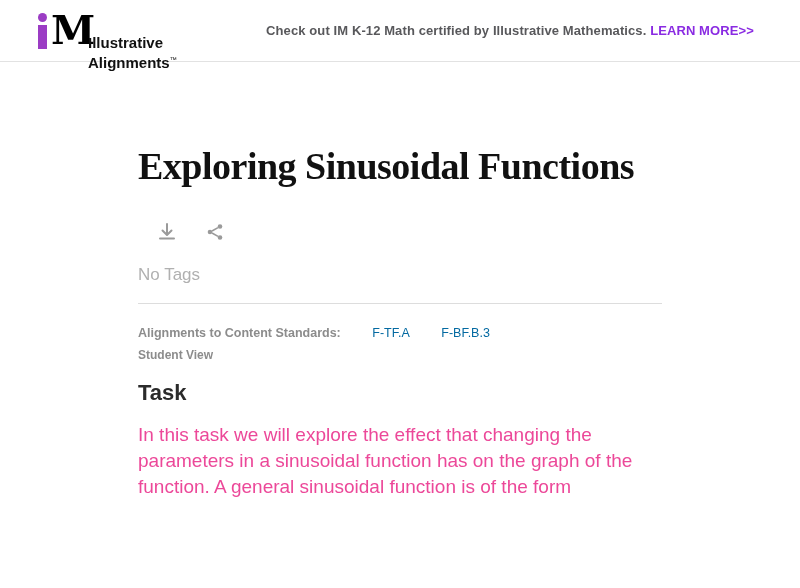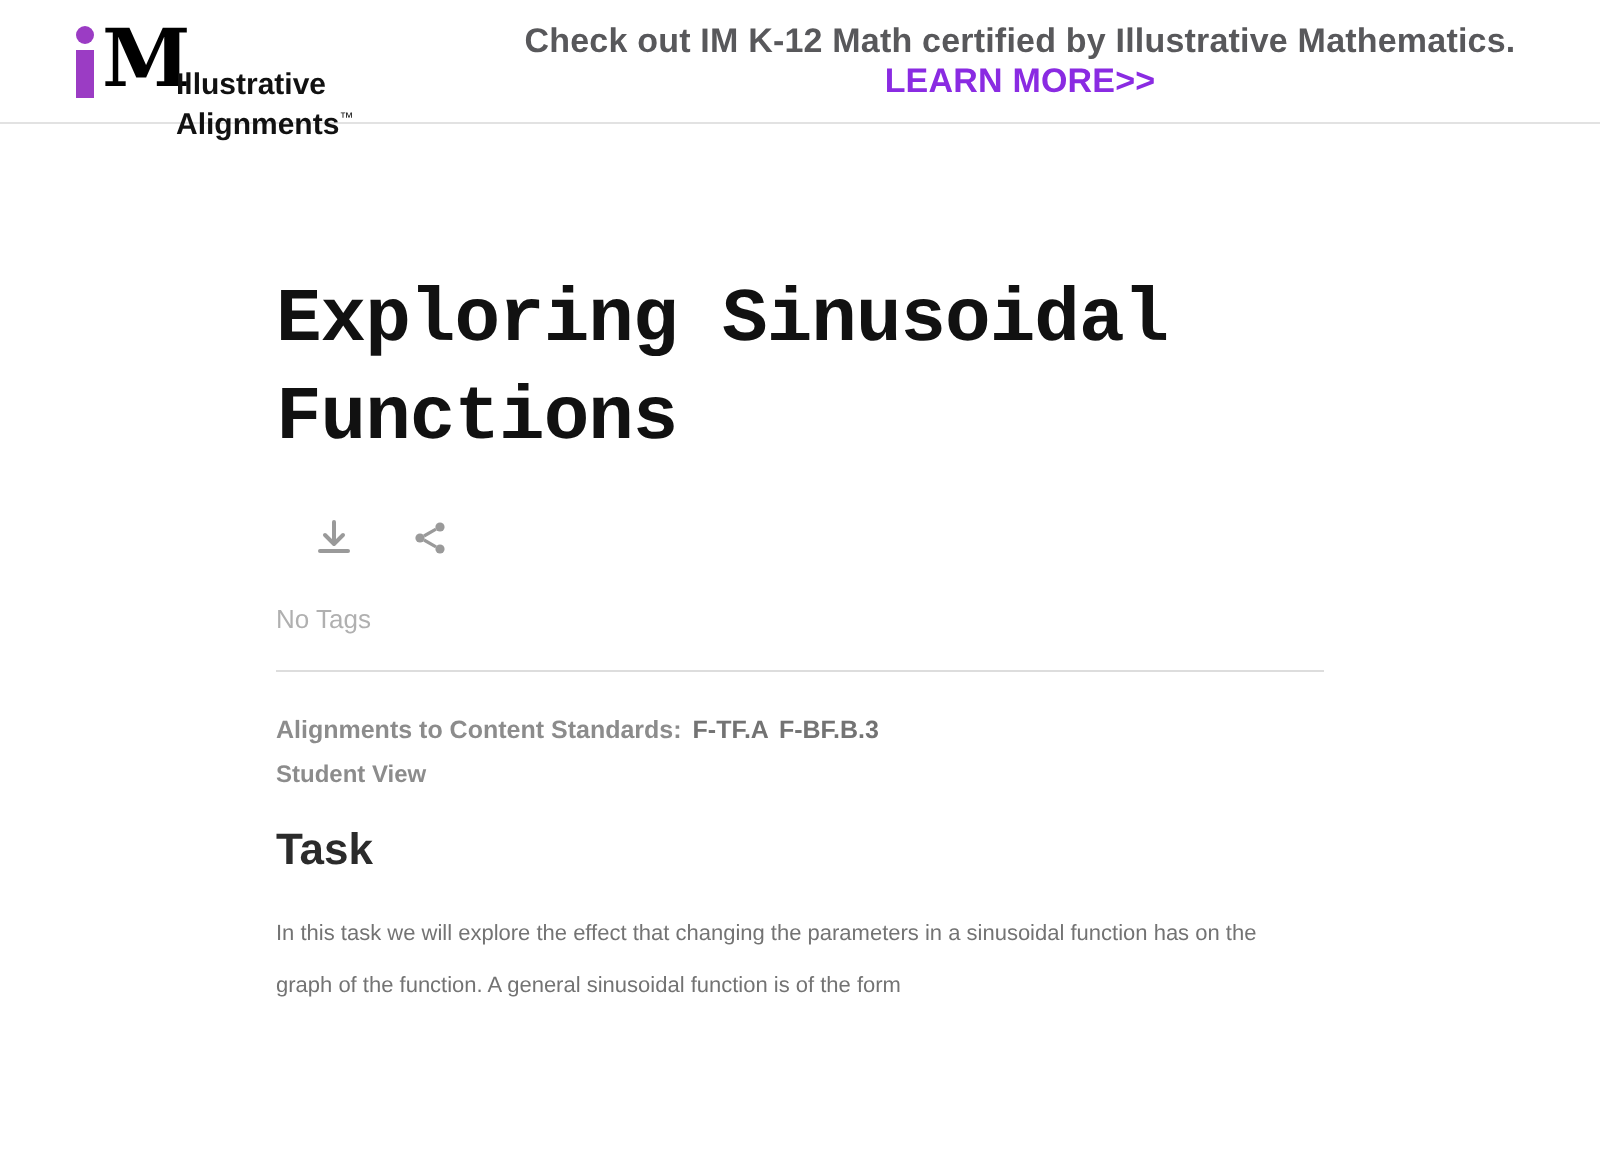--- a/index.html
+++ b/index.html
@@ -76,45 +76,45 @@
     margin-top: 44px;
   }
   .logo-tm {
     font-size: 7px;
     vertical-align: super;
     font-weight: normal;
   }
   .banner {
     flex: 1;
     text-align: center;
-    font-size: 17px;
+    font-size: 13px;
     font-weight: bold;
     color: #58585b;
     padding-right: 30px;
     letter-spacing: 0.1px;
   }
   .banner a {
     color: #8a2be2;
     text-decoration: none;
     font-weight: bold;
   }
 
   
   .content {
     padding: 0 0 0 0;
   }
   .inner {
     width: 524px;
     margin-left: 138px;
   }
   .page-title {
-    font-family: Liberation Mono, monospace;
+    font-family: Liberation Serif, serif;
     font-weight: bold;
     font-size: 38px;
-    line-height: 49px;
+    line-height: 61px;
     letter-spacing: -0.5px;
     color: #111111;
     margin-top: 74px;
     margin-bottom: 0;
     width: 520px;
   }
   .action-row {
     margin-top: 22px;
     margin-left: 18px;
     display: flex;
@@ -126,58 +126,58 @@
     width: 22px;
     height: 22px;
     color: #9a9a9a;
     display: flex;
     align-items: center;
     justify-content: center;
     cursor: pointer;
   }
   .tags {
     margin-top: 20px;
-    font-size: 13px;
+    font-size: 17px;
     color: #b0b0b0;
   }
   .divider {
     margin-top: 18px;
     border-top: 1px solid #dddddd;
     width: 524px;
   }
   .standards {
     margin-top: 22px;
     font-size: 12.5px;
     color: #8c8c8c;
     font-weight: bold;
   }
   .standards .label { font-weight: bold; color: #8c8c8c; }
   .standards .code {
-    color: #737373;
-    margin-left: 2px;
-    font-weight: bold;
+    color: #0369a1;
+    margin-left: 28px;
+    font-weight: normal;
   }
   .student-view {
     margin-top: 8px;
     font-size: 12px;
     color: #8c8c8c;
     font-weight: bold;
   }
   .section-title {
     font-family: "Liberation Sans", sans-serif;
     font-weight: bold;
     font-size: 22px;
     color: #2b2b2b;
     margin-bottom: 0;
   }
   .body-text {
     margin-top: 16px;
-    font-size: 11px;
+    font-size: 19px;
     line-height: 26px;
-    color: #737373;
+    color: #ec4899;
     width: 520px;
   }
 </style>
 </head>
 <body>
 
 <div class="header">
   <div class="logo-wrap">
     <div class="logo-mark">
       <div class="logo-i-dot"></div>

